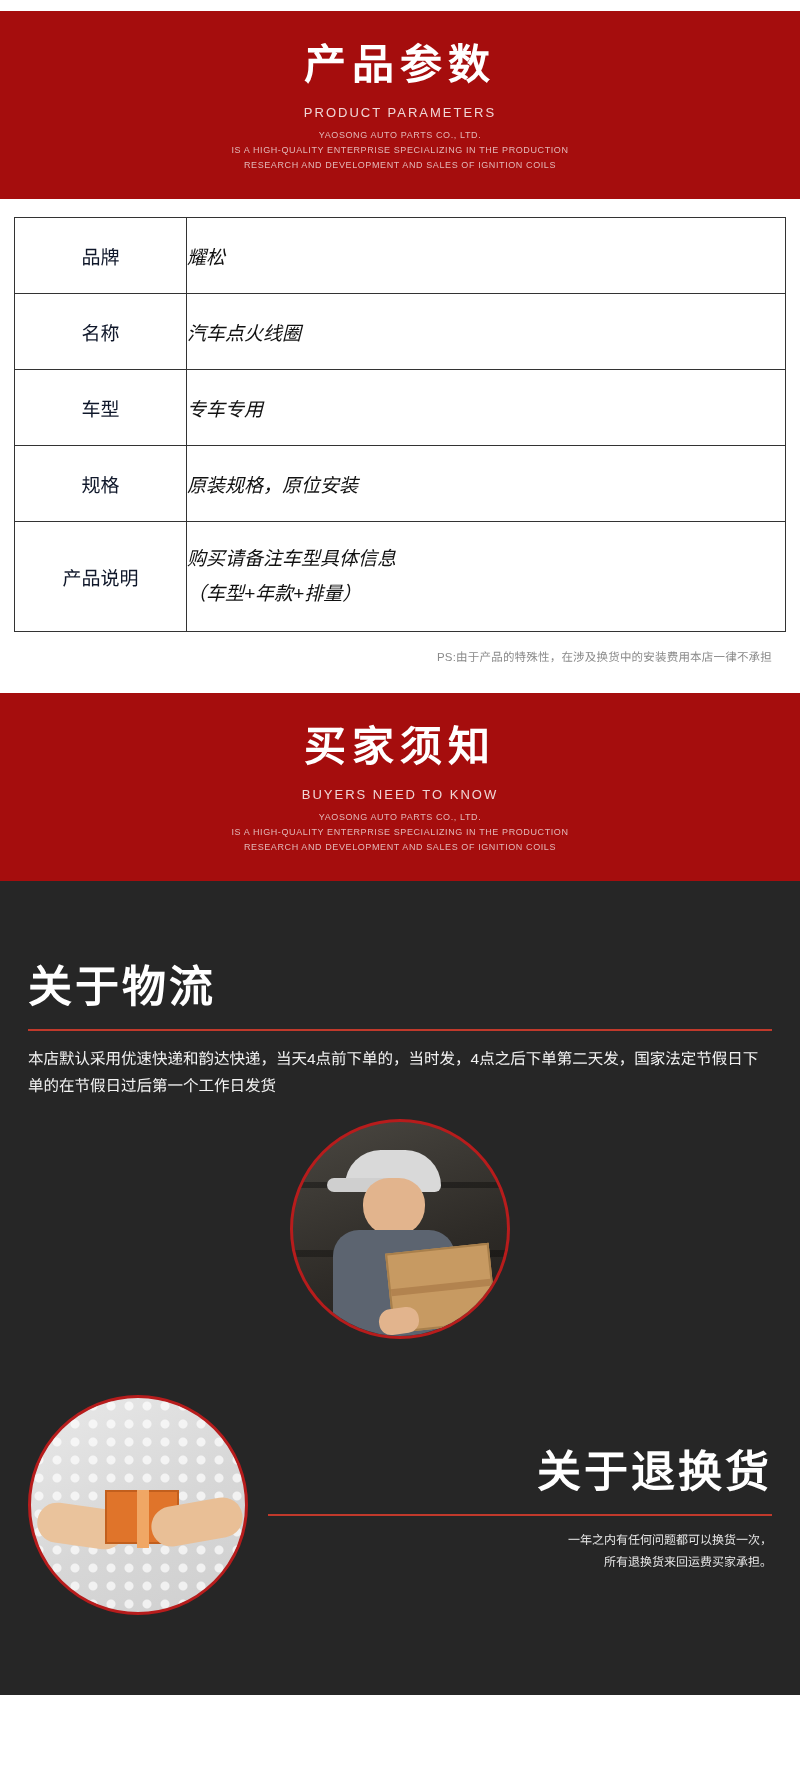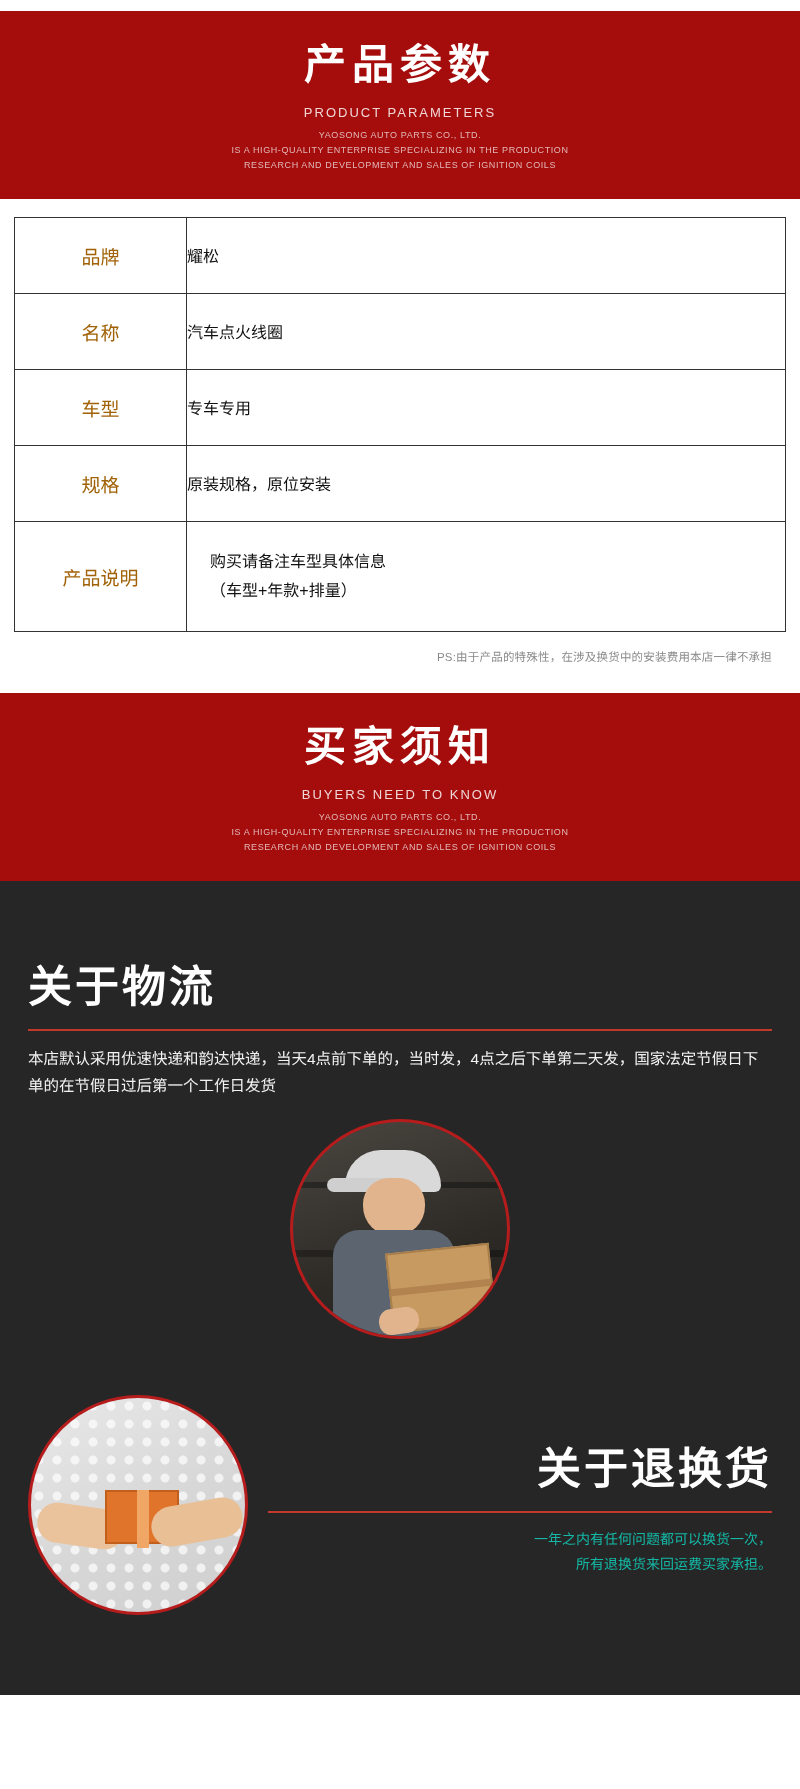--- a/index.html
+++ b/index.html
@@ -66,31 +66,32 @@
   table.params td {
     border-right: 1px solid #333;
     padding: 0;
     vertical-align: middle;
   }
   table.params td:last-child { border-right: none; }
   td.label {
     width: 172px;
     text-align: center;
     font-size: 19px;
-    color: #a16207;
+    color: #0f172a;
     height: 76px;
   }
   td.value {
     padding-left: 84px;
-    font-size: 16px;
+    font-size: 19px;
     color: #111;
     height: 76px;
+    font-style: italic;
   }
   tr.tall td.label, tr.tall td.value { height: 110px; }
-  td.value .vline { line-height: 1.85; margin-left: 23px; }
+  td.value .vline { line-height: 1.85; }
 
   
   .ps-note {
     text-align: right;
     font-size: 11.5px;
     color: #8a8a8a;
     padding: 16px 14px 18px 0;
     letter-spacing: 0.2px;
   }
 
@@ -184,23 +185,23 @@
     letter-spacing: 3px;
     margin-bottom: 14px;
   }
   .return-rule {
     height: 2px;
     background: #c0392b;
     width: 100%;
     margin-bottom: 14px;
   }
   .return-body {
-    font-size: 14px;
+    font-size: 12px;
     line-height: 1.8;
-    color: #14b8a6;
+    color: #e5e5e5;
   }
   
   .ph2 { background: linear-gradient(150deg,#e9e9e9 0%,#d7d7d7 55%,#cfcfcf 100%); }
   .ph2 .bubblewrap {
     position:absolute; inset:0;
     background-image: radial-gradient(circle at 8px 8px, rgba(255,255,255,.85) 4px, rgba(0,0,0,0) 5px);
     background-size: 18px 18px;
     opacity: .8;
   }
   .ph2 .parcel {

